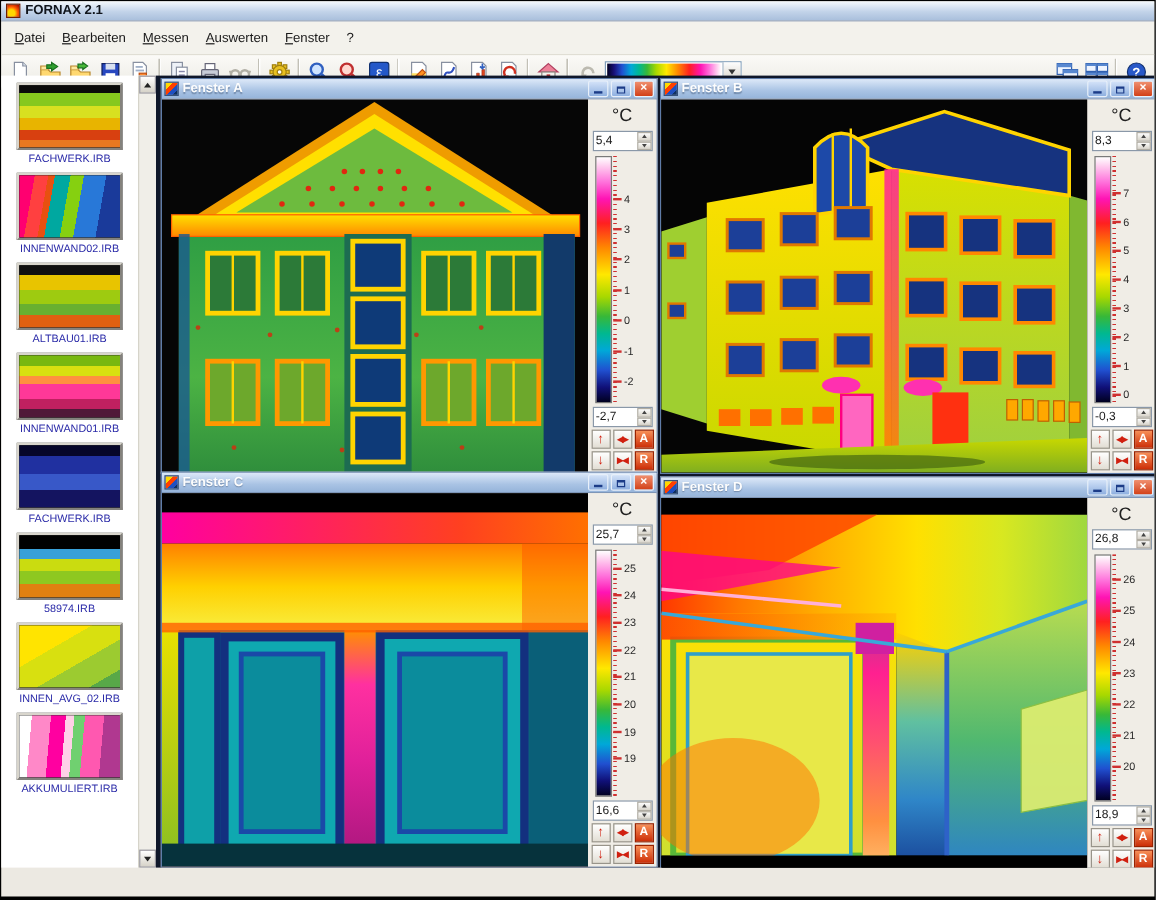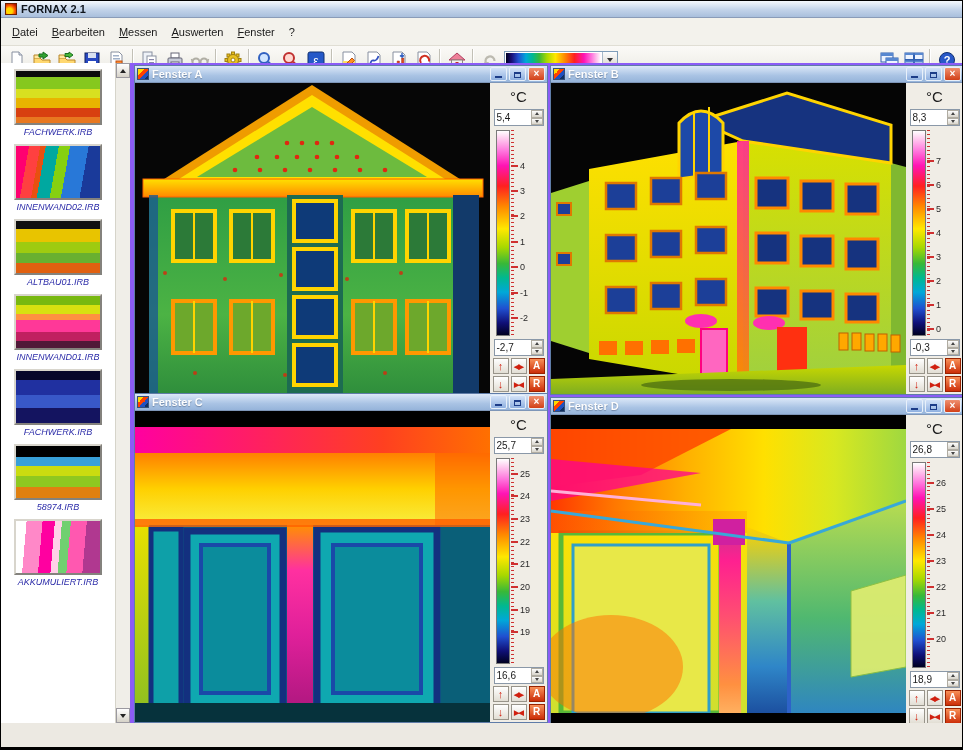--- a/index.html
+++ b/index.html
@@ -39,39 +39,39 @@
   .tri-dn { width:0; height:0; border-left:3px solid transparent; border-right:3px solid transparent;
     border-top:4px solid #333; }
   .tright { margin-left:auto; display:flex; align-items:center; }
 
   
   .sidebar { position:absolute; top:62px; left:0; width:129px; bottom:24px; background:#fff; }
   .thumblist { position:absolute; inset:0 15px 0 0; overflow:hidden; padding-top:6px; }
   .thumbitem { width:100%; display:flex; flex-direction:column; align-items:center; margin-bottom:7px; }
   .thumbframe { width:88px; height:56px; border:2px outset #d8d5cc; background:#000; overflow:hidden; }
   .thumbimg { width:100%; height:100%; }
-  .thumblabel { display:block; font-size:9px; color:#2a2aa8; margin-top:2px; text-align:left;font-style:italic; }
+  .thumblabel { display:block; font-size:9px; color:#2a2aa8; margin-top:2px; text-align:left; }
   .th1 { background:linear-gradient(#0a0a0a 0 12%, #86c81e 12% 34%, #d8e020 34% 52%, #e8b400 52% 72%, #d84010 72% 88%, #e87820 88%); }
   .th2 { background:linear-gradient(100deg, #ff0070 0 14%, #ff4040 14% 26%, #e85010 26% 32%, #00a8a0 32% 46%, #86d010 46% 58%, #2878d8 58% 78%, #1a3a9a 78%); }
   .th3 { background:linear-gradient(#101010 0 16%, #e8c400 16% 40%, #9ecb10 40% 62%, #68b030 62% 80%, #e06010 80%); }
   .th4 { background:linear-gradient(#78b810 0 18%, #d8e010 18% 34%, #ff9040 34% 46%, #ff3898 46% 70%, #c02060 70% 86%, #501838 86%); }
   .th5 { background:linear-gradient(#06062a 0 18%, #2030a0 18% 46%, #3858c8 46% 72%, #141460 72%); }
   .th6 { background:linear-gradient(#000 0 22%, #38a0d8 22% 38%, #cadc10 38% 58%, #8ec820 58% 78%, #e08010 78%); }
   .th7 { background:linear-gradient(150deg, #ffe400 0 35%, #d8e010 35% 60%, #9ccb30 60% 85%, #58a848 85%); }
   .th8 { background:linear-gradient(95deg, #ffffff 0 12%, #ff88c8 12% 30%, #ff00a0 30% 44%, #ffd0e8 44% 52%, #70d070 52% 62%, #ff58b0 62% 80%, #b03890 80%); }
   .vscroll { position:absolute; top:0; right:0; bottom:0; width:15px; background:#f0eee8;
     border-left:1px solid #d6d4ca; }
   .sarrow { position:absolute; left:0; right:0; height:15px; border:1px solid #9b99a0;
     background:linear-gradient(#ffffff,#d6d2c8); display:flex; align-items:center; justify-content:center; }
   .sarrow.top { top:0; } .sarrow.bot { bottom:0; }
   .tri-up-s { width:0; height:0; border-left:3px solid transparent; border-right:3px solid transparent; border-bottom:4px solid #222; }
   .tri-dn-s { width:0; height:0; border-left:3px solid transparent; border-right:3px solid transparent; border-top:4px solid #222; }
 
   
-  .mdi { position:absolute; top:62px; left:129px; right:0; bottom:24px; background:#8b5cf6; overflow:hidden;padding-left:28px; }
+  .mdi { position:absolute; top:62px; left:129px; right:0; bottom:24px; background:#0f172a; overflow:hidden;padding-left:28px; }
   .childwin { position:absolute; border:1px solid #5f7ca8; background:#ece9e0;
     box-shadow:inset 0 0 0 1px #cdd9ec; }
   .ctitle { height:17px; background:linear-gradient(#dce8f8,#a9c3e4 60%,#96b4da);
     display:flex; align-items:center; gap:3px; padding:0 2px; border-bottom:1px solid #7e96b8; }
   .cticon { width:12px; height:12px; border:1px solid #35507a; flex:0 0 auto;
     background:linear-gradient(135deg,#ffd800 0 30%,#ff4000 30% 55%,#2050c0 55% 80%,#103060 80%); }
   .ctext { font-weight:bold; font-size:11px; color:#fdfdfd; text-shadow:0 1px 1px #7088a8; }
   .cbtns { margin-left:auto; display:flex; gap:2px; }
   .cbtn { width:17px; height:14px; border:1px solid #e8f0fa; border-radius:2px;
     background:linear-gradient(#d3e2f8,#8fb0e0); color:#1c3c88; display:flex; align-items:flex-end;
@@ -350,20 +350,26 @@
           <span class="thumblabel">FACHWERK.IRB</span>
         </div>
       <div class="thumbitem">
           <div class="thumbframe">
             <div class="thumbimg th6"></div>
           </div>
           <span class="thumblabel">58974.IRB</span>
         </div>
       <div class="thumbitem">
           <div class="thumbframe">
+            <div class="thumbimg th7"></div>
+          </div>
+          <span class="thumblabel">INNEN_AVG_02.IRB</span>
+        </div>
+      <div class="thumbitem">
+          <div class="thumbframe">
             <div class="thumbimg th8"></div>
           </div>
           <span class="thumblabel">AKKUMULIERT.IRB</span>
         </div>
     </div>
     <div class="vscroll">
       <div class="sarrow top">
           <span class="tri-up-s"></span>
         </div>
       <div class="sarrow bot">

